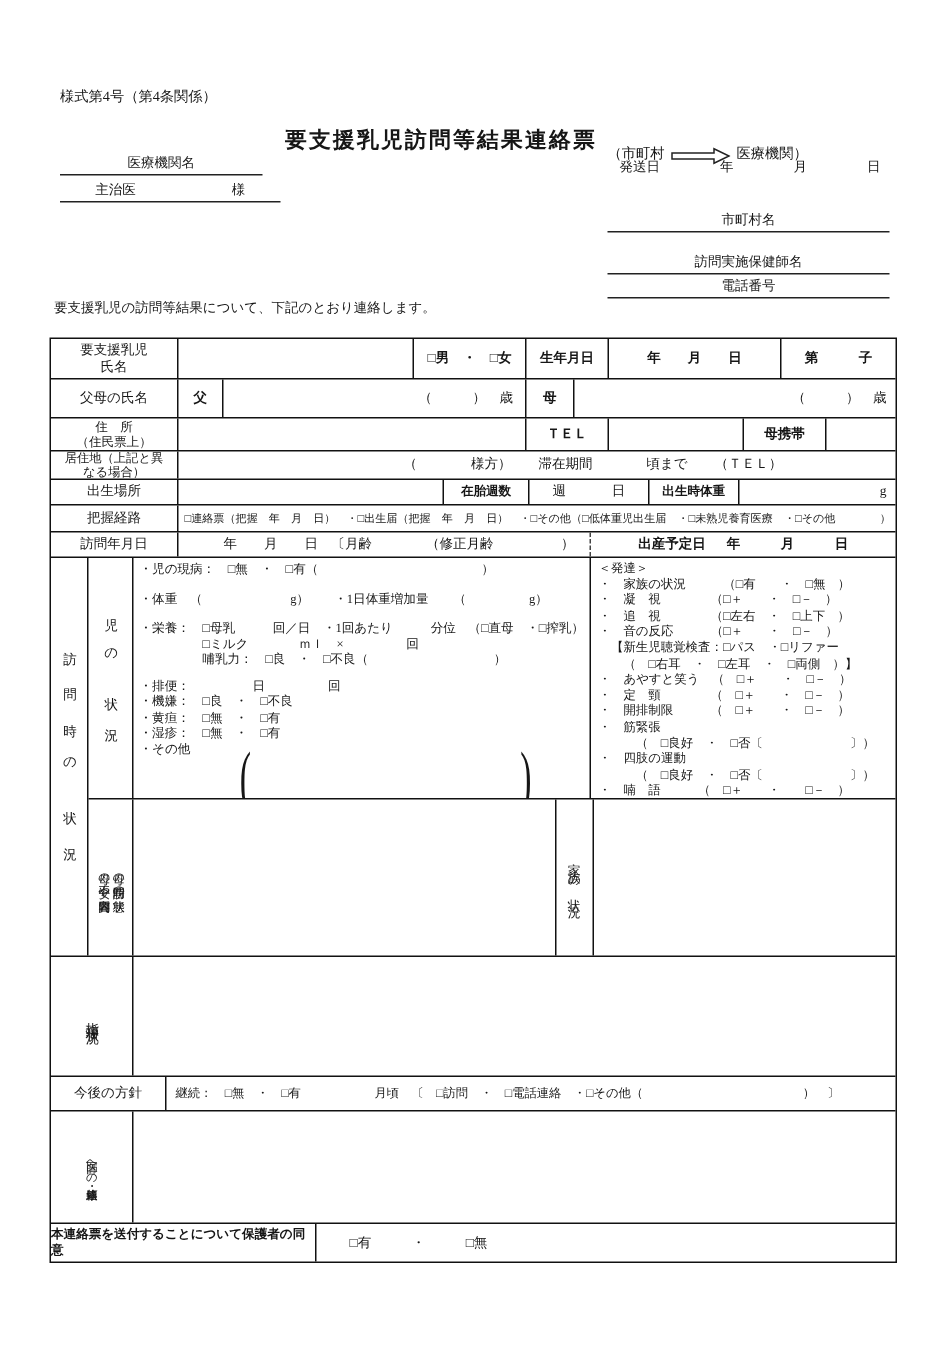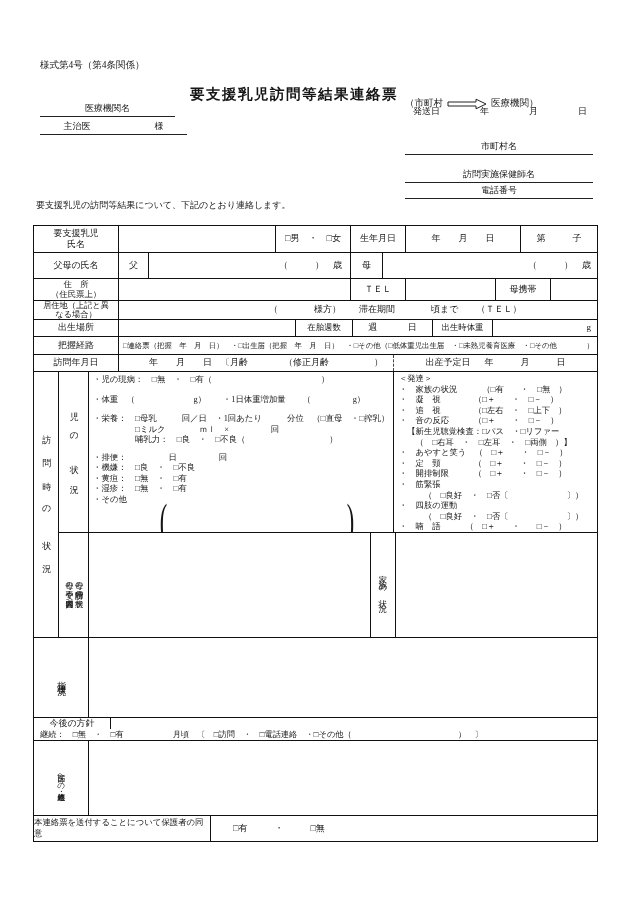--- a/index.html
+++ b/index.html
@@ -15,21 +15,21 @@
   .sama{margin-left:64px;}
   .senddate{left:413px;top:106px;width:174px;display:flex;justify-content:space-between;}
   .intro{left:36px;top:200px;}
   
   .tbl{left:33px;top:225px;width:565px;border:1.6px solid #111;box-sizing:border-box;background:#fff;}
   .row{display:flex;border-bottom:1px solid #111;box-sizing:border-box;}
   .row:last-child{border-bottom:none;}
   .cell{border-right:1px solid #111;box-sizing:border-box;overflow:hidden;}
   .cell:last-child,.nocr{border-right:none;}
   .lbl{display:flex;flex-direction:column;align-items:center;justify-content:center;text-align:center;}
-  .cen{display:flex;align-items:center;justify-content:center;}
+  .cen{display:flex;align-items:center;justify-content:center;font-weight:bold;}
   .lft{display:flex;align-items:center;}
   .rgt{display:flex;align-items:center;justify-content:flex-end;}
   .vl{writing-mode:vertical-rl;text-orientation:upright;}
   .vcell{display:flex;align-items:center;justify-content:center;}
   .dash{border-right:1px dashed #444;}
   .small{font-size:7.4px;}
   .childcol{font-size:8.4px;padding:3px 12px 0 4px;}
   .childcol div{white-space:pre;}
   .devcol{font-size:8.3px;line-height:10.6px;padding:2px 0 0 5px;}
   .devcol div{white-space:pre;}
@@ -213,21 +213,21 @@
       </div>
     </div>
 
     <div class="row" style="height:80px;">
       <div class="cell vcell" style="width:55px;">
         <span class="vl" style="letter-spacing:2px;">指導状況</span>
       </div>
       <div class="nocr" style="flex:1;"></div>
     </div>
 
-    <div class="row" style="height:23px;flex-direction:column;">
+    <div class="row" style="height:23px;">
       <div class="cell lbl" style="width:77px;">今後の方針</div>
       <div class="cell lft ws nocr" style="flex:1;padding-left:6px;font-size:8.2px;">継続：　□無　・　□有　　　　　　月頃　〔　□訪問　・　□電話連絡　・□その他（　　　　　　　　　　　　　）　〕</div>
     </div>
 
     <div class="row" style="height:75px;">
       <div class="cell vcell" style="width:55px;font-size:7.6px;">
         <span class="vl">医師への連絡・依頼</span>
       </div>
       <div class="nocr" style="flex:1;"></div>
     </div>

